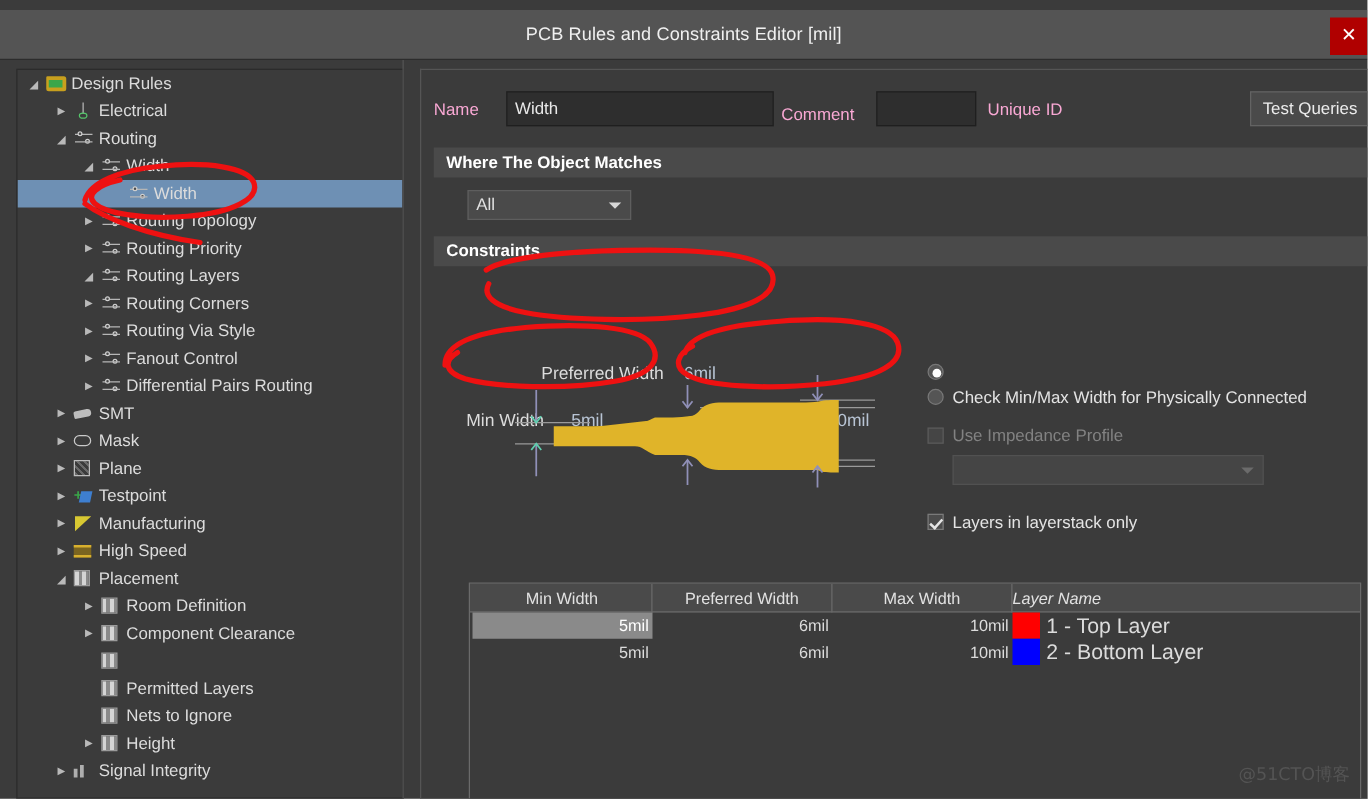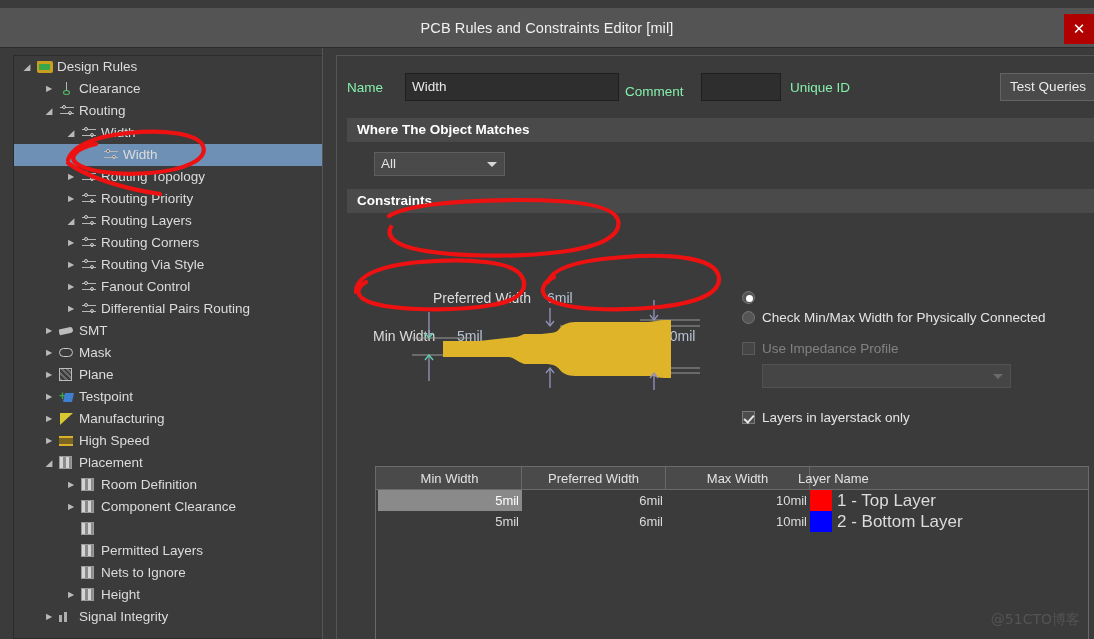--- a/index.html
+++ b/index.html
@@ -181,21 +181,21 @@
     position: absolute; left: 336px; top: 7px;
     width: 766px; height: 584px;
     background: #3b3b3b;
     border-top: 1px solid #555; border-left: 1px solid #555;
   }
 
   
   #hdr { position: absolute; left: 0; top: 0; width: 100%; height: 60px; }
   .lbl {
     position: absolute;
-    color: #86efac; font-size: 13.5px; line-height: 28px;
+    color: #f9a8d4; font-size: 13.5px; line-height: 28px;
     white-space: nowrap;
   }
   .tbox {
     position: absolute;
     background: #2e2e2e;
     border: 1px solid #1f1f1f;
     color: #e8e8e8;
     font-size: 13.5px;
     line-height: 26px;
     padding: 0 6px;
@@ -361,21 +361,21 @@
             </span>
             <span class="tlabel" style="left: 43px;">Design Rules</span>
           </div>
           <div class="tree-row">
             <span class="twisty" style="left: 28px;">▶</span>
             <span class="ticon" style="left: 45px;">
               <span class="ic ic-elec">
                 <i></i>
               </span>
             </span>
-            <span class="tlabel" style="left: 65px;">Clearance</span>
+            <span class="tlabel" style="left: 65px;">Electrical</span>
           </div>
           <div class="tree-row">
             <span class="twisty" style="left: 28px; font-size: 9px;">◢</span>
             <span class="ticon" style="left: 45px;">
               <span class="ic ic-rule">
                 <i class="a"></i>
                 <i class="b"></i>
               </span>
             </span>
             <span class="tlabel" style="left: 65px;">Routing</span>
@@ -614,21 +614,21 @@
       </div>
 
       <div class="chk on" style="left:405px; top:355px;"></div>
       <div class="opt-label" style="left:425px; top:354px;">Layers in layerstack only</div>
 
       <div id="tbl">
         <div id="tbl-head">
             <div class="th" style="left: 2px; width: 144px;">Min Width</div>
             <div class="th" style="left: 146px; width: 144px;">Preferred Width</div>
             <div class="th" style="left: 290px; width: 144px;">Max Width</div>
-            <div class="th last" style="left: 414px; width: 277px;">Layer Name</div>
+            <div class="th last" style="left: 426px; width: 277px; font-style: italic;">Layer Name</div>
           </div>
         <div id="tbl-body">
             <div class="trow">
               <div class="td sel" style="left: 2px; width: 144px;">5mil</div>
               <div class="td" style="left: 146px; width: 144px;">6mil</div>
               <div class="td" style="left: 290px; width: 144px;">10mil</div>
               <div class="swatch" style="left: 434px; background: rgb(255, 0, 0);"></div>
               <div class="layername" style="left: 456px;">1 - Top Layer</div>
             </div>
             <div class="trow">

